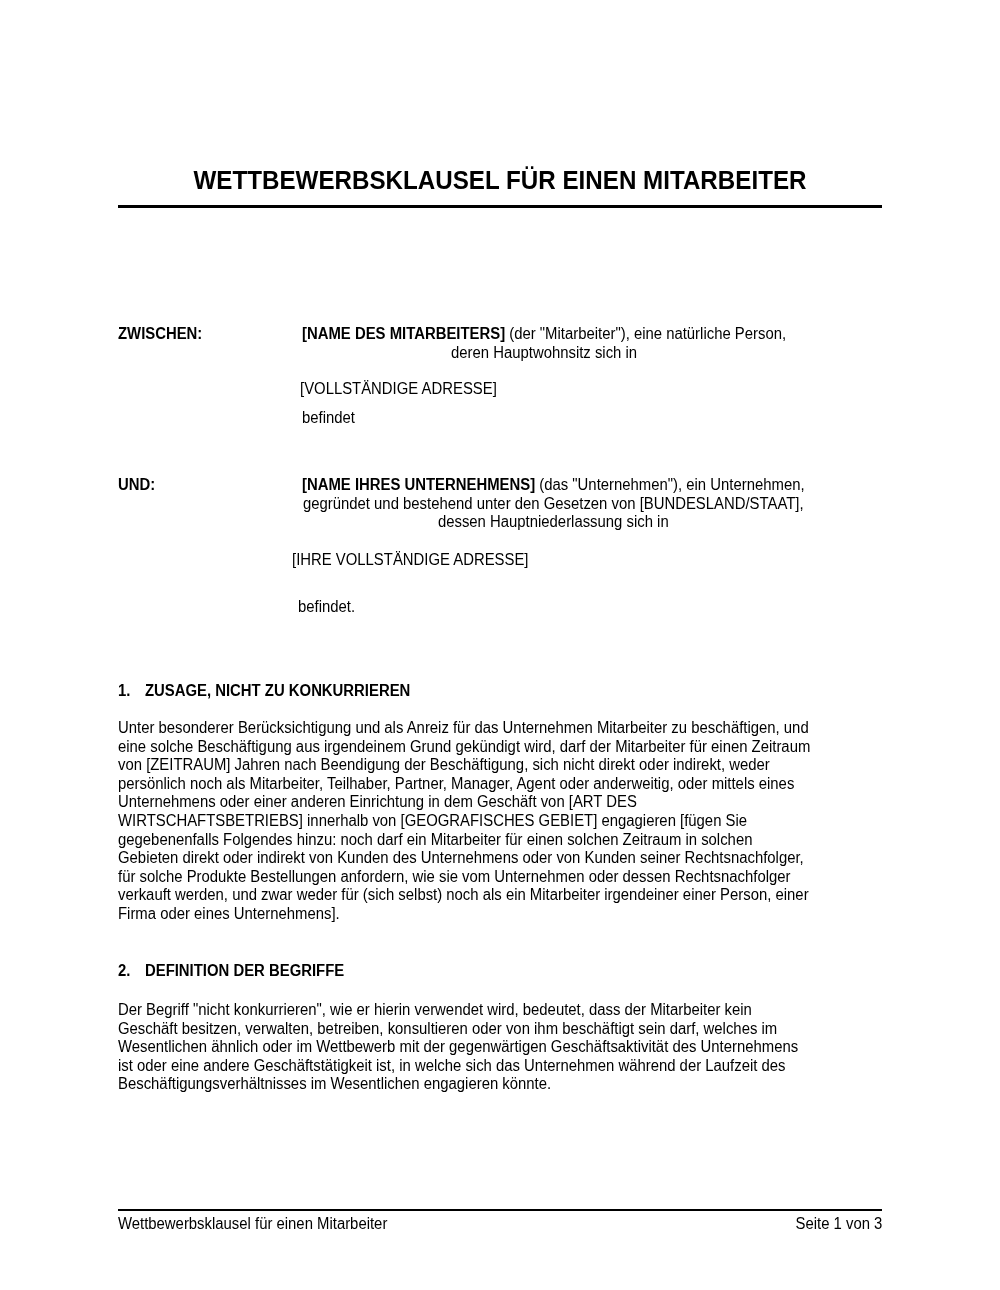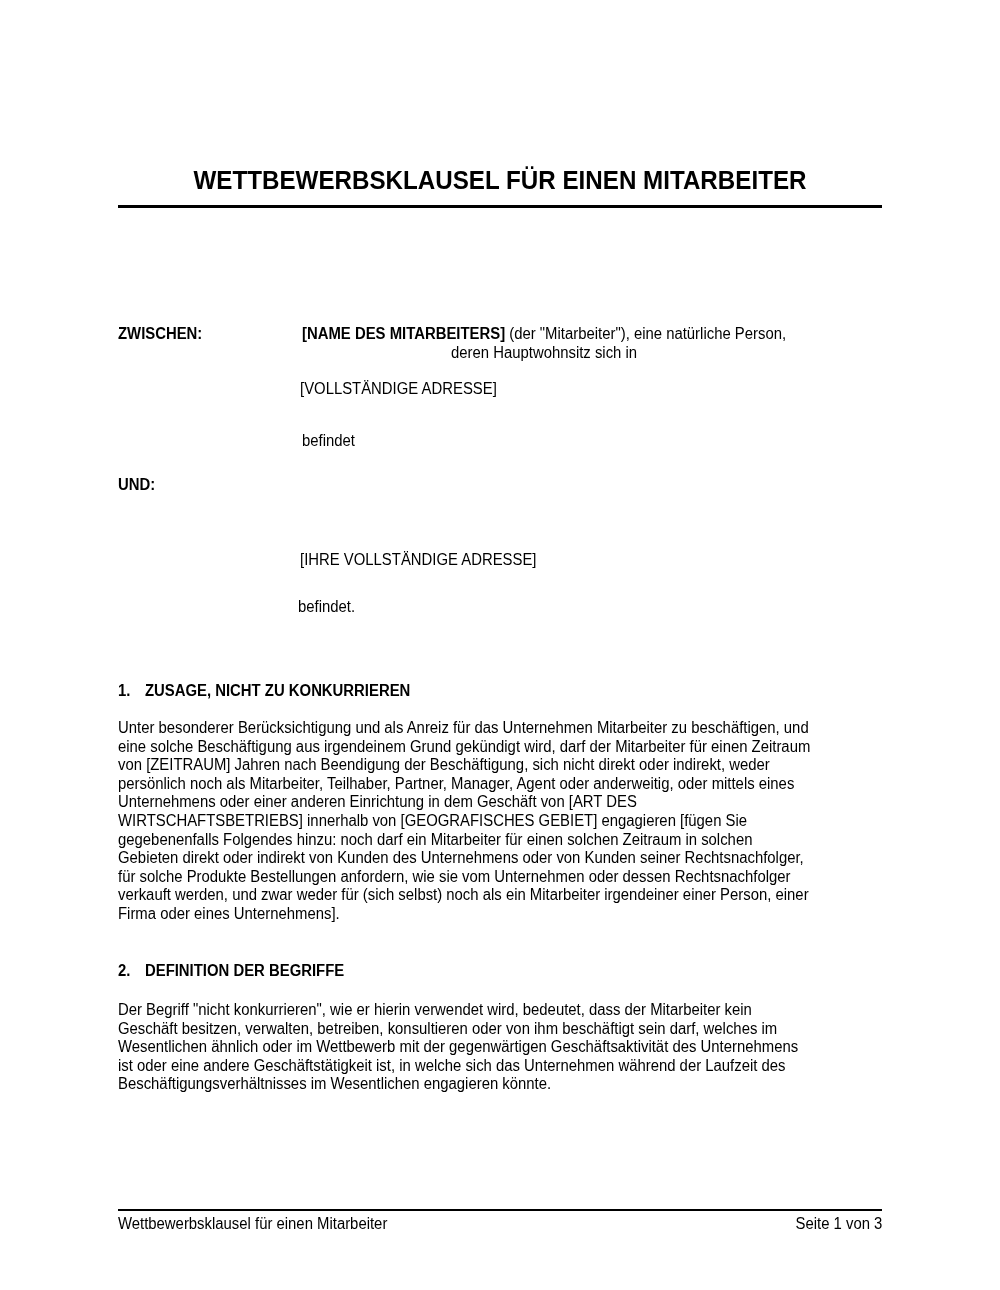--- a/index.html
+++ b/index.html
@@ -112,26 +112,31 @@
 
 
   <div class="label" style="top:325px;">ZWISCHEN:</div>
   <div class="p indent" style="top:325px;">
     <span class="line"><span class="b">[NAME DES MITARBEITERS]</span><span> (der "Mitarbeiter"), eine natürliche Person,</span></span>
     <span class="line">deren Hauptwohnsitz sich in</span>
   </div>
   <div class="p" style="left:300px; top:380px;">
     <span class="line">[VOLLSTÄNDIGE ADRESSE]</span>
   </div>
-  <div class="p" style="left:302px; top:432px;">
+  <div class="p" style="left:302px; top:409px;">
     <span class="line">befindet</span>
   </div>
 
   <div class="label" style="top:476px;">UND:</div>
-  <div class="p" style="left:300px; top:551px;">
+  <div class="p indent" style="top:476px;">
+    <span class="line"><span class="b">[NAME IHRES UNTERNEHMENS]</span><span> (das "Unternehmen"), ein Unternehmen,</span></span>
+    <span class="line">gegründet und bestehend unter den Gesetzen von [BUNDESLAND/STAAT],</span>
+    <span class="line">dessen Hauptniederlassung sich in</span>
+  </div>
+  <div class="p" style="left:292px; top:551px;">
     <span class="line">[IHRE VOLLSTÄNDIGE ADRESSE]</span>
   </div>
   <div class="p" style="left:298px; top:598px;">
     <span class="line">befindet.</span>
   </div>
 
   <div class="heading" style="top:682px;">
     <span class="num">1.</span><span>ZUSAGE, NICHT ZU KONKURRIEREN</span>
   </div>
   <div class="p" style="top:719px;">

